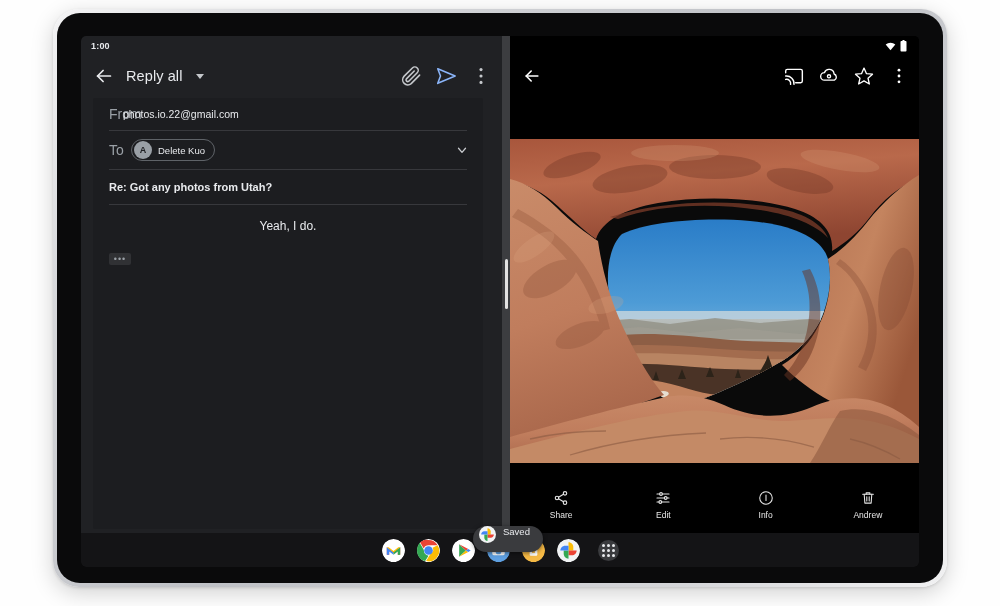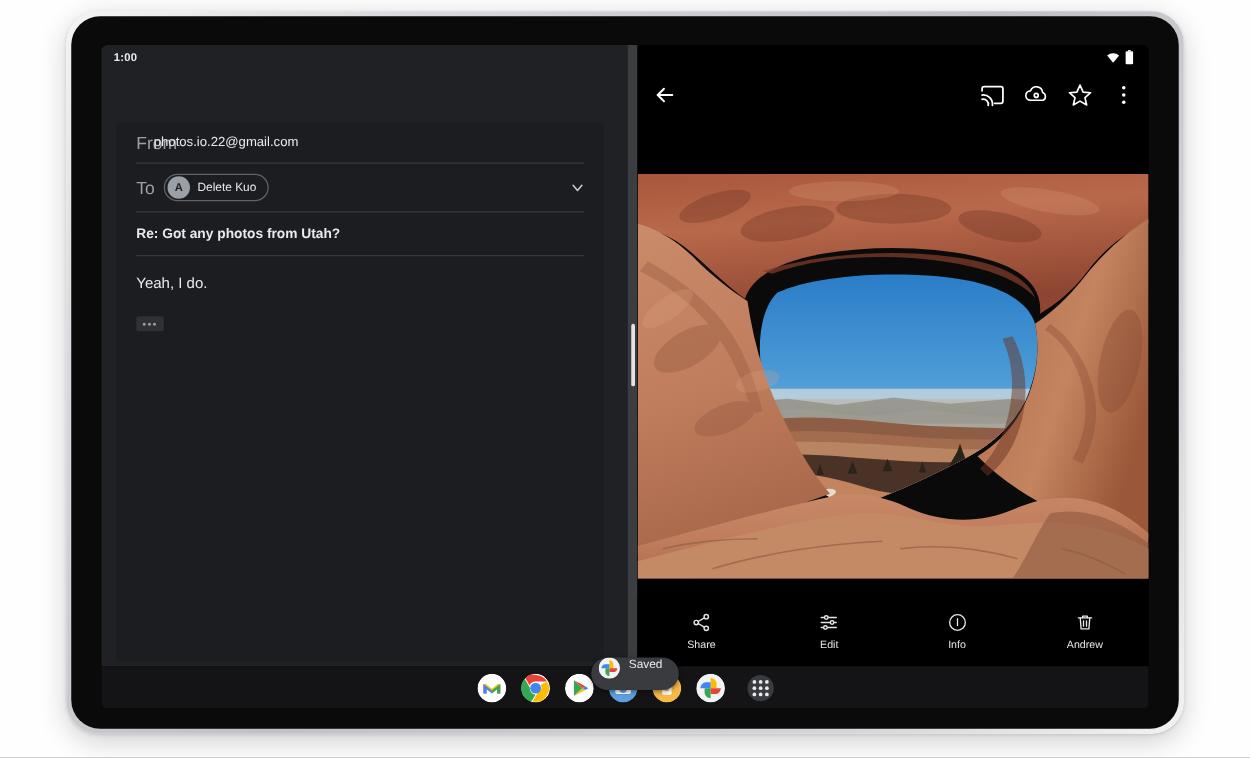--- a/index.html
+++ b/index.html
@@ -38,20 +38,21 @@
     background: #000000;
     border-radius: 5px;
     overflow: hidden;
   }
 
   
   #left-pane {
     position: absolute; left: 0; top: 0;
     width: 421px; height: 497px;
     background: #202124;
+    text-align: center;
   }
   .statusbar {
     height: 20px; display: flex; align-items: center;
     padding: 0 10px; color: #e8eaed; font-size: 9px; font-weight: bold;
   }
   .statusbar .time { letter-spacing: 0.2px; }
 
   .gm-toolbar {
     height: 40px; display: flex; align-items: center;
     padding: 0 10px 0 12px;
@@ -181,20 +182,43 @@
   <div id="device-inner-bezel"></div>
 
   <div id="screen">
 
     <div id="left-pane">
 
       <div class="statusbar">
         <span class="time">1:00</span>
       </div>
 
+      <div class="gm-toolbar">
+        <svg class="gm-back" viewBox="0 0 24 24" fill="none" stroke="#e8eaed" stroke-width="1.9" stroke-linecap="round" stroke-linejoin="round">
+          <line x1="19" y1="12" x2="5" y2="12"></line>
+            <polyline points="11 18 5 12 11 6"></polyline>
+        </svg>
+        <span class="gm-title">Reply all</span>
+        <div class="gm-caret"></div>
+        <div class="gm-spacer"></div>
+
+        <svg class="gm-icon" viewBox="0 0 24 24" fill="none" stroke="#c5c8cc" stroke-width="1.7" stroke-linecap="round" stroke-linejoin="round">
+          <path d="M21.4 11.1l-9.2 9.2a5.6 5.6 0 0 1-7.9-7.9l9.2-9.2a3.7 3.7 0 0 1 5.3 5.3l-9.2 9.2a1.85 1.85 0 0 1-2.6-2.6l8.5-8.5"></path>
+        </svg>
+
+        <svg class="gm-icon" viewBox="0 0 24 24" fill="none" stroke="#8ab4f8" stroke-width="1.7" stroke-linejoin="round">
+          <polygon points="3 4 22 12 3 20 6 12 3 4"></polygon>
+        </svg>
+
+        <svg class="gm-icon" viewBox="0 0 24 24" fill="#c5c8cc">
+          <circle cx="12" cy="5" r="1.7"></circle>
+            <circle cx="12" cy="12" r="1.7"></circle>
+            <circle cx="12" cy="19" r="1.7"></circle>
+        </svg>
+      </div>
 
       <div class="compose-card">
 
         <div class="row-from">
           <span class="lbl">From</span>
           <span class="val">photos.io.22@gmail.com</span>
         </div>
         <div class="divider"></div>
 
         <div class="row-to">

